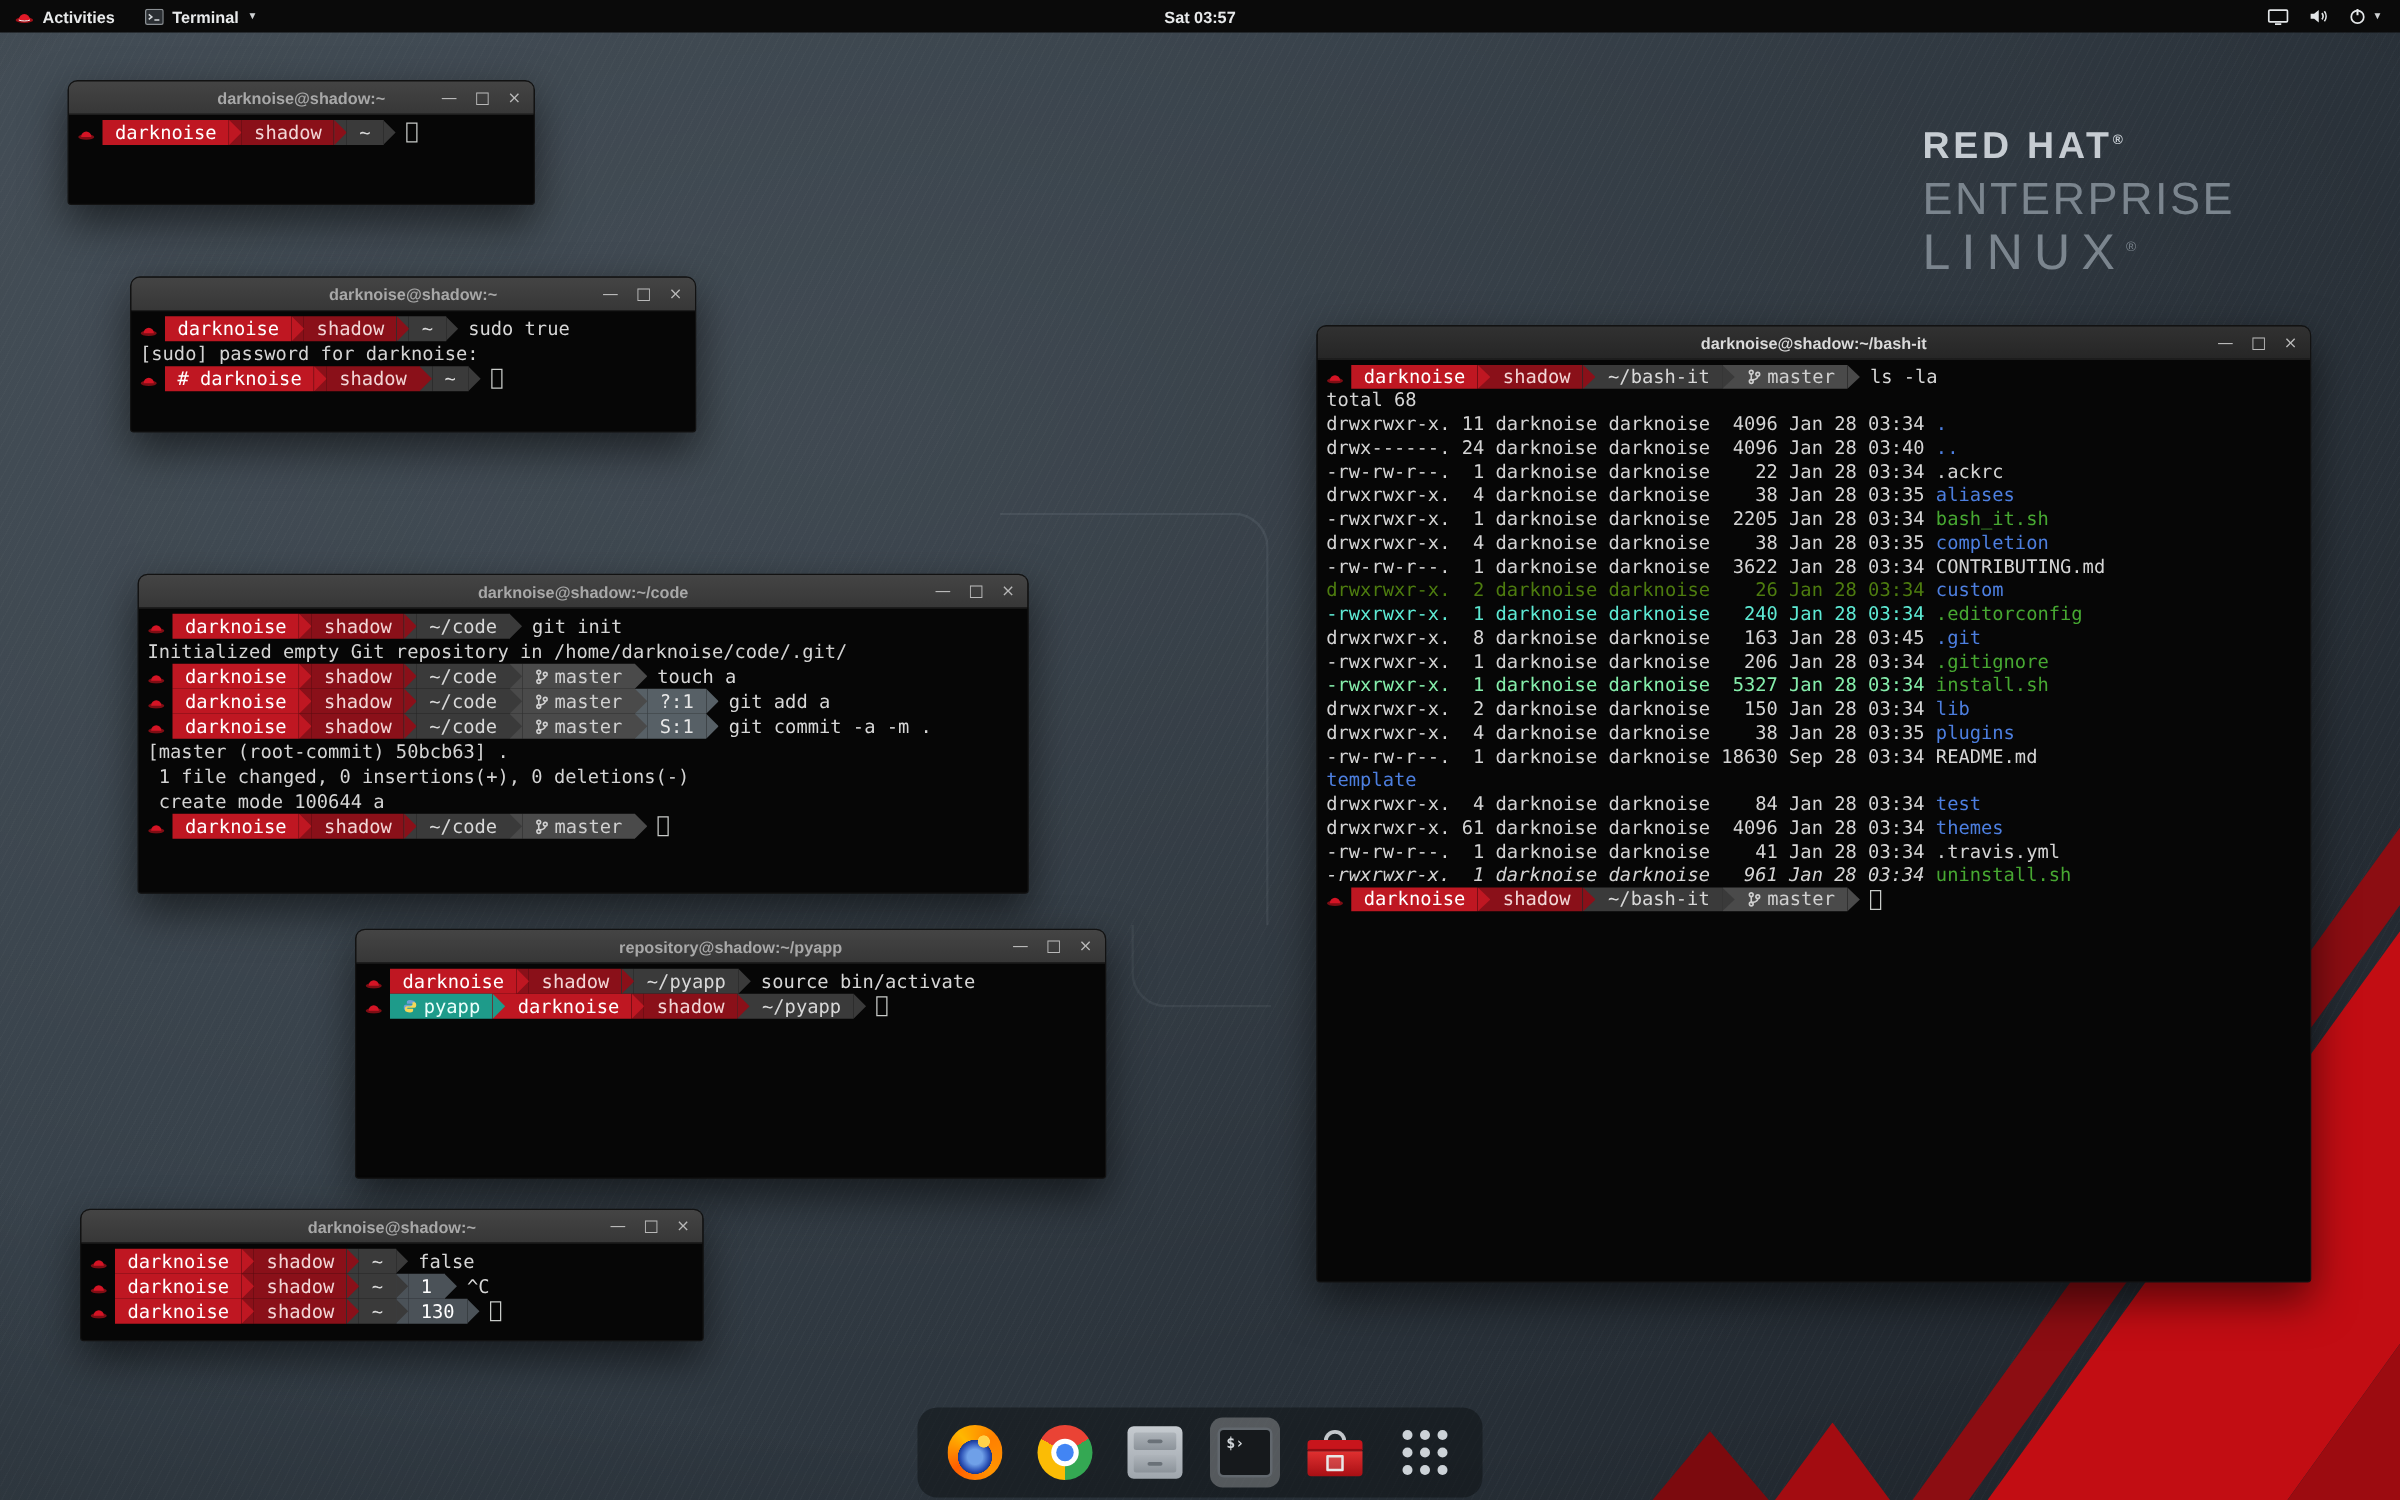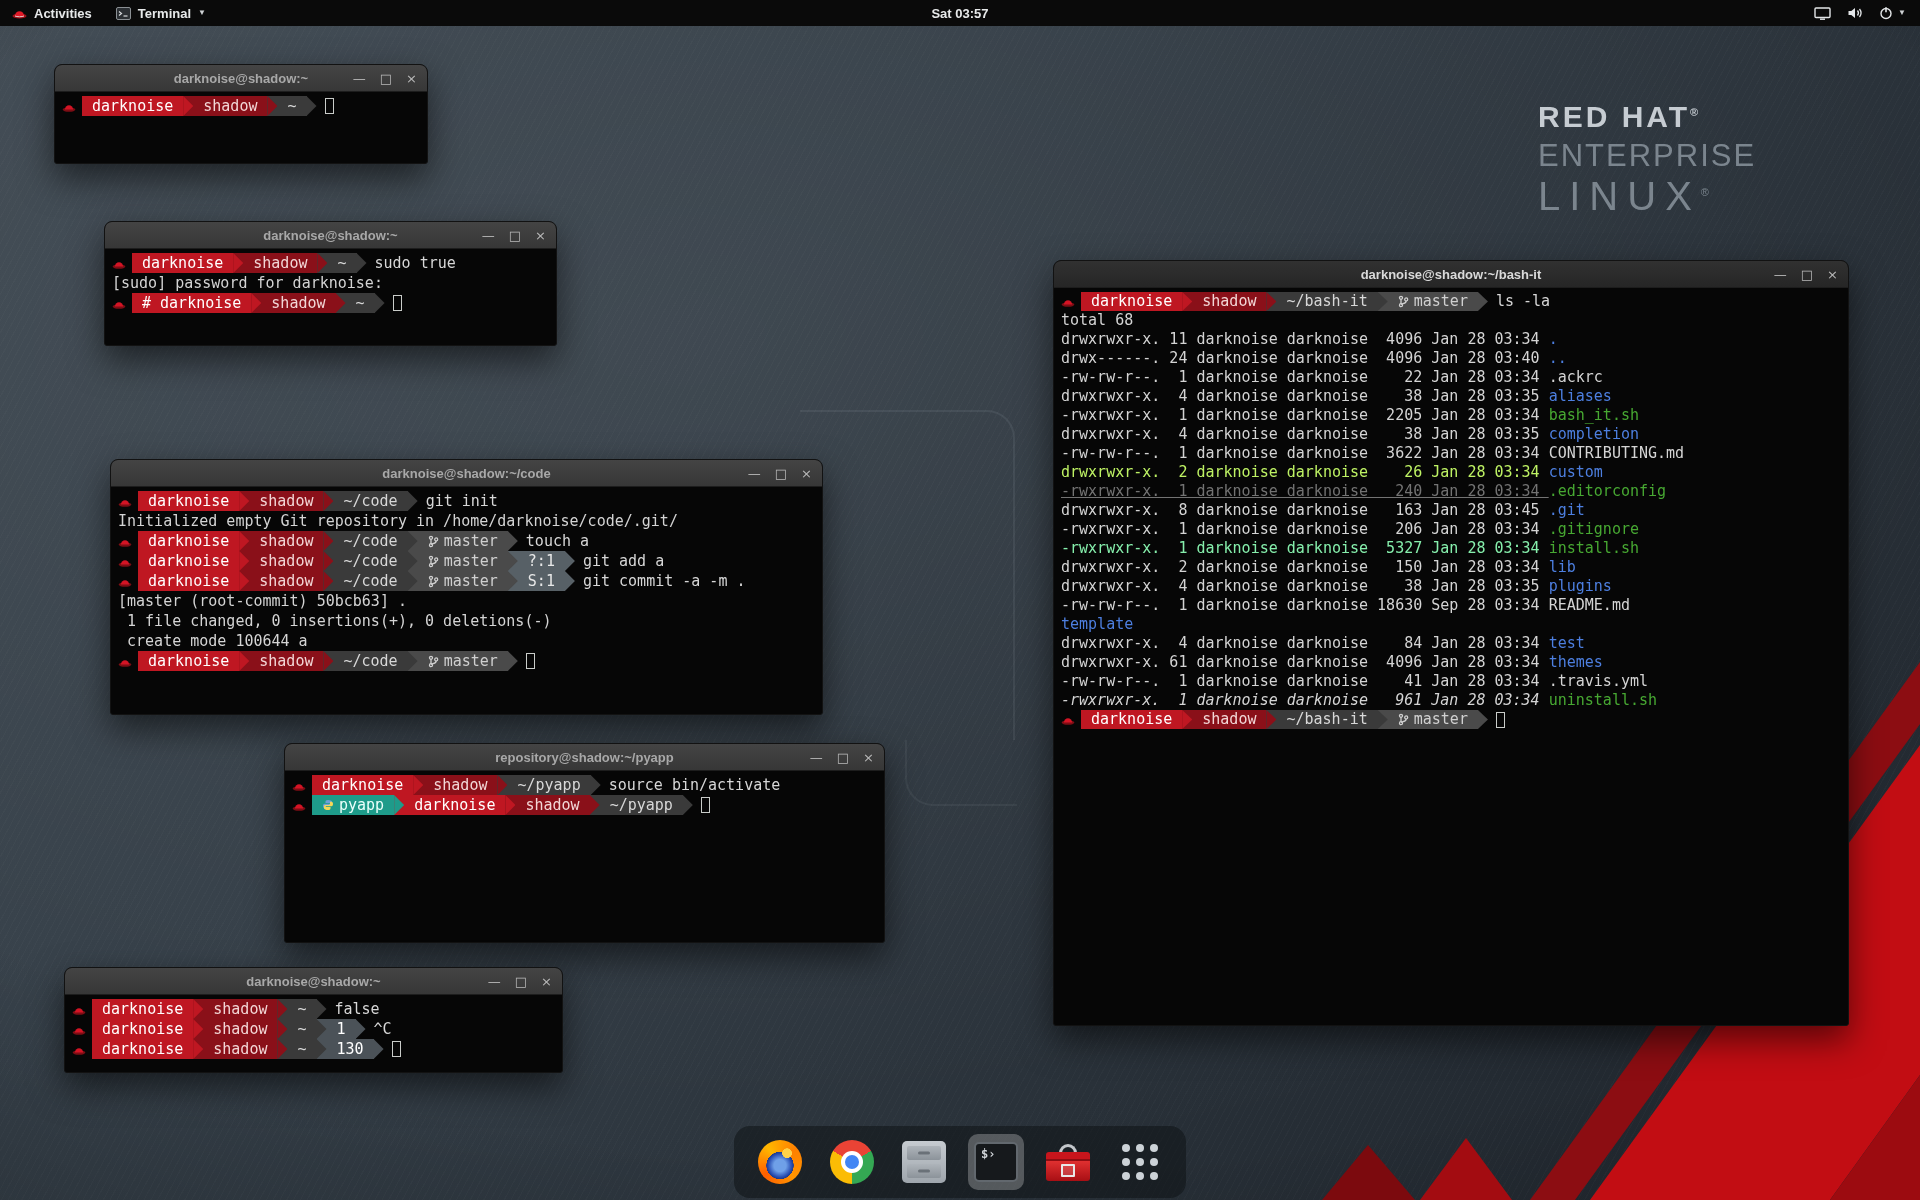--- a/index.html
+++ b/index.html
@@ -31,21 +31,21 @@
           border-top:2px solid rgba(195,205,215,.09);border-right:2px solid rgba(195,205,215,.09);
           border-radius:0 28px 0 0}
   .trace2{position:absolute;left:905px;top:740px;width:112px;height:66px;z-index:2;
           border-bottom:2px solid rgba(195,205,215,.07);border-left:2px solid rgba(195,205,215,.07);
           border-radius:0 0 0 28px}
 
   
   .branding{position:absolute;left:1538px;top:100px;z-index:3;white-space:nowrap}
   .branding sup{font-size:11px;color:inherit;vertical-align:super}
   .b1{font-size:30px;font-weight:bold;color:#c6ccd2;letter-spacing:3px}
-  .b2{font-size:31px;color:#7b858e;letter-spacing:2px;margin-top:4px}
+  .b2{font-size:36px;color:#7b858e;letter-spacing:2px;margin-top:4px}
   .b3{font-size:40px;color:#7b858e;letter-spacing:9px}
 
   
   .topbar{position:absolute;top:0;left:0;right:0;height:26px;background:#0a0a0a;z-index:60;
           display:flex;align-items:center;color:#e7e9ea;font-size:13px;font-weight:bold}
   .tb-left{display:flex;align-items:center;height:100%}
   .activities,.appmenu{display:flex;align-items:center;gap:7px;padding:12px 12px;height:100%;cursor:default}
   .caret{font-size:8px;color:#cfd2d4;line-height:1}
   .clock{position:absolute;left:50%;transform:translateX(-50%)}
   .sysarea{margin-left:auto;display:flex;align-items:center;gap:16px;padding:0 14px;height:100%}
@@ -352,22 +352,22 @@
               </g>
             </svg>master</span><span class="psep" style="background: transparent;"><span class="ptri" style="background: rgb(74, 74, 74);"></span></span><span class="cmd">ls -la</span></div>
         <div class="tline"><span class="otext" style="color: rgb(212, 212, 212);">total 68</span></div>
         <div class="tline"><span class="otext" style="color: rgb(212, 212, 212);">drwxrwxr-x. 11 darknoise darknoise  4096 Jan 28 03:34 </span><span class="otext" style="color: rgb(77, 127, 224);">.</span></div>
         <div class="tline"><span class="otext" style="color: rgb(212, 212, 212);">drwx------. 24 darknoise darknoise  4096 Jan 28 03:40 </span><span class="otext" style="color: rgb(77, 127, 224);">..</span></div>
         <div class="tline"><span class="otext" style="color: rgb(212, 212, 212);">-rw-rw-r--.  1 darknoise darknoise    22 Jan 28 03:34 </span><span class="otext" style="color: rgb(212, 212, 212);">.ackrc</span></div>
         <div class="tline"><span class="otext" style="color: rgb(212, 212, 212);">drwxrwxr-x.  4 darknoise darknoise    38 Jan 28 03:35 </span><span class="otext" style="color: rgb(77, 127, 224);">aliases</span></div>
         <div class="tline"><span class="otext" style="color: rgb(212, 212, 212);">-rwxrwxr-x.  1 darknoise darknoise  2205 Jan 28 03:34 </span><span class="otext" style="color: rgb(71, 168, 50);">bash_it.sh</span></div>
         <div class="tline"><span class="otext" style="color: rgb(212, 212, 212);">drwxrwxr-x.  4 darknoise darknoise    38 Jan 28 03:35 </span><span class="otext" style="color: rgb(77, 127, 224);">completion</span></div>
         <div class="tline"><span class="otext" style="color: rgb(212, 212, 212);">-rw-rw-r--.  1 darknoise darknoise  3622 Jan 28 03:34 </span><span class="otext" style="color: rgb(212, 212, 212);">CONTRIBUTING.md</span></div>
-        <div class="tline"><span class="otext" style="color: #bef264;">drwxrwxr-x.  2 darknoise darknoise    26 Jan 28 03:34 </span><span class="otext" style="color: rgb(77, 127, 224);">custom</span></div>
-        <div class="tline"><span class="otext" style="color: #737373; text-decoration: underline;">-rwxrwxr-x.  1 darknoise darknoise   240 Jan 28 03:34 </span><span class="otext" style="color: rgb(71, 168, 50);">.editorconfig</span></div>
+        <div class="tline"><span class="otext" style="color: #4d7c0f;">drwxrwxr-x.  2 darknoise darknoise    26 Jan 28 03:34 </span><span class="otext" style="color: rgb(77, 127, 224);">custom</span></div>
+        <div class="tline"><span class="otext" style="color: #5eead4;">-rwxrwxr-x.  1 darknoise darknoise   240 Jan 28 03:34 </span><span class="otext" style="color: rgb(71, 168, 50);">.editorconfig</span></div>
         <div class="tline"><span class="otext" style="color: rgb(212, 212, 212);">drwxrwxr-x.  8 darknoise darknoise   163 Jan 28 03:45 </span><span class="otext" style="color: rgb(77, 127, 224);">.git</span></div>
         <div class="tline"><span class="otext" style="color: rgb(212, 212, 212);">-rwxrwxr-x.  1 darknoise darknoise   206 Jan 28 03:34 </span><span class="otext" style="color: rgb(71, 168, 50);">.gitignore</span></div>
         <div class="tline"><span class="otext" style="color: #86efac;">-rwxrwxr-x.  1 darknoise darknoise  5327 Jan 28 03:34 </span><span class="otext" style="color: rgb(71, 168, 50);">install.sh</span></div>
         <div class="tline"><span class="otext" style="color: rgb(212, 212, 212);">drwxrwxr-x.  2 darknoise darknoise   150 Jan 28 03:34 </span><span class="otext" style="color: rgb(77, 127, 224);">lib</span></div>
         <div class="tline"><span class="otext" style="color: rgb(212, 212, 212);">drwxrwxr-x.  4 darknoise darknoise    38 Jan 28 03:35 </span><span class="otext" style="color: rgb(77, 127, 224);">plugins</span></div>
         <div class="tline"><span class="otext" style="color: rgb(212, 212, 212);">-rw-rw-r--.  1 darknoise darknoise 18630 Sep 28 03:34 </span><span class="otext" style="color: rgb(212, 212, 212);">README.md</span></div>
         <div class="tline"><span class="otext" style="color: rgb(77, 127, 224);">template</span></div>
         <div class="tline"><span class="otext" style="color: rgb(212, 212, 212);">drwxrwxr-x.  4 darknoise darknoise    84 Jan 28 03:34 </span><span class="otext" style="color: rgb(77, 127, 224);">test</span></div>
         <div class="tline"><span class="otext" style="color: rgb(212, 212, 212);">drwxrwxr-x. 61 darknoise darknoise  4096 Jan 28 03:34 </span><span class="otext" style="color: rgb(77, 127, 224);">themes</span></div>
         <div class="tline"><span class="otext" style="color: rgb(212, 212, 212);">-rw-rw-r--.  1 darknoise darknoise    41 Jan 28 03:34 </span><span class="otext" style="color: rgb(212, 212, 212);">.travis.yml</span></div>

